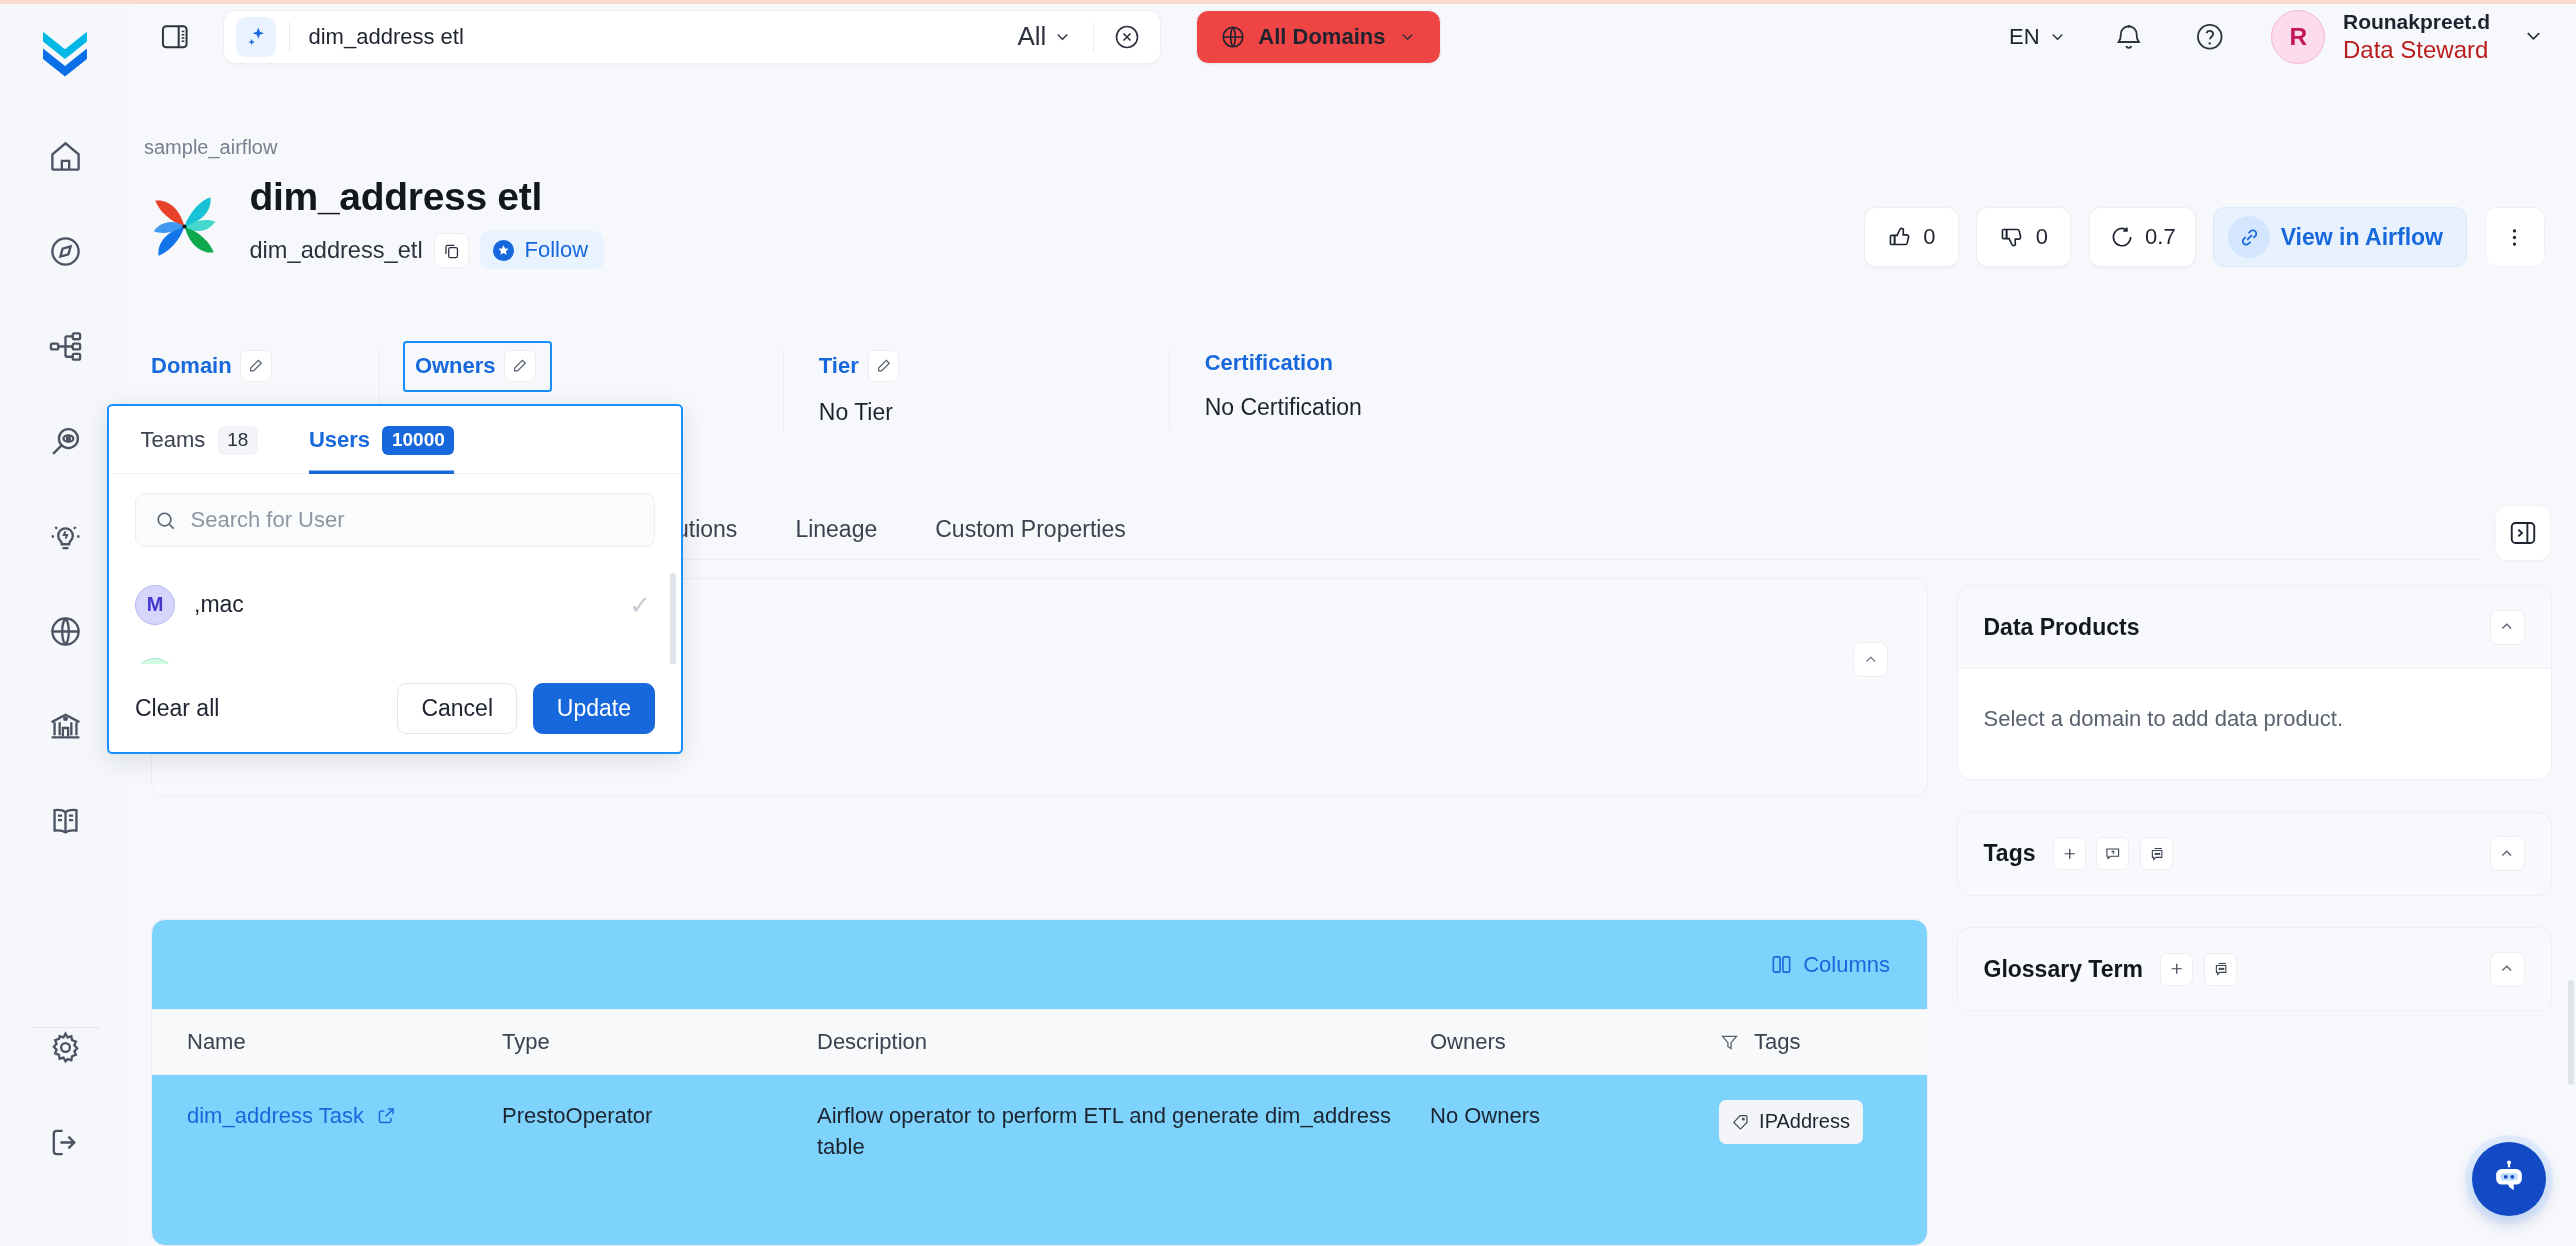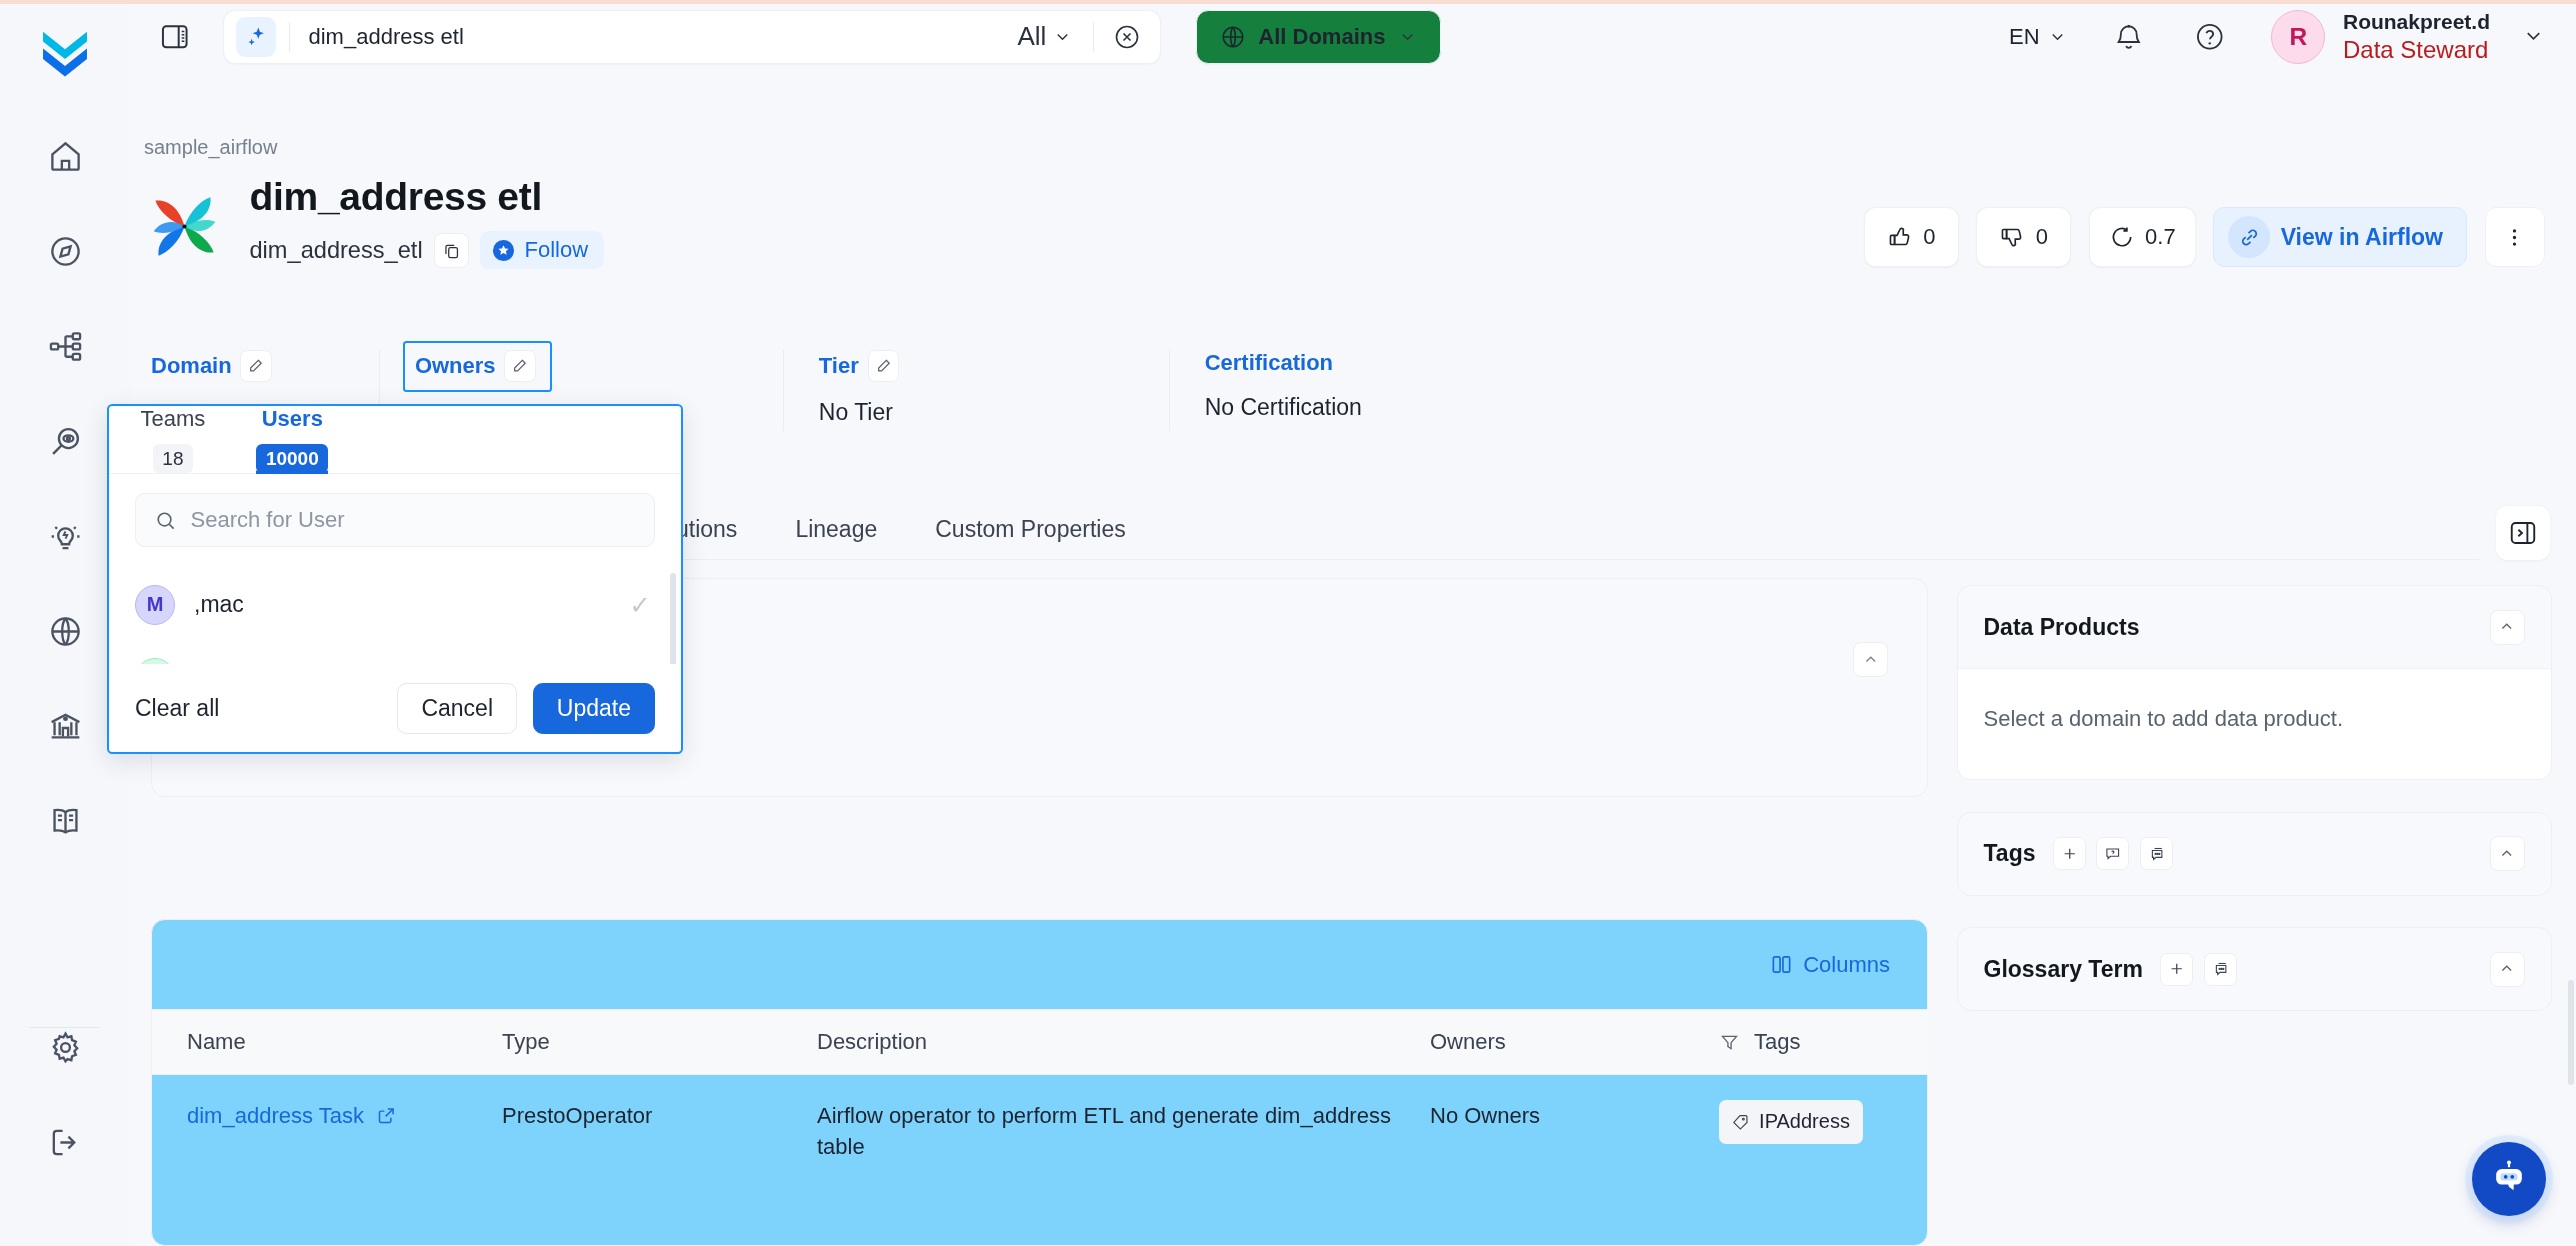--- a/index.html
+++ b/index.html
@@ -55,21 +55,21 @@
     flex: 1; border: none; outline: none; background: transparent;
     font-family: "Liberation Sans", sans-serif; font-size: 22px; color: #1f2430;
     padding-left: 19px;
   }
   .sb-all { display: flex; align-items: center; gap: 7px; font-size: 26px; color: #2b313d; cursor: pointer; padding-right: 1.8px; }
   .sb-sep2 { width: 0.9px; height: 30px; background: #e8ebf1; margin: 0 19px; }
   .sb-clear { margin-right: 19px; cursor: pointer; display: flex; align-items: center; }
 
   .domain-pill {
     margin-left: 35px; height: 54px; padding: 0 23px;
-    background: #15803d; border: 0.9px solid #edeff4; border-radius: 12.3px;
+    background: #ef4444; border: 0.9px solid #edeff4; border-radius: 12.3px;
     display: flex; align-items: center; gap: 12.3px; cursor: pointer;
     box-shadow: 0 0.9px 1.8px rgba(20,25,40,.03);
   }
   .domain-pill .lbl { font-size: 22px; font-weight: bold; color: #1d232f; }
 
   .header-right { margin-left: auto; display: flex; align-items: center; gap: 0; padding-right: 31.5px; }
   .hr-item { display: flex; align-items: center; cursor: pointer; }
   .lang { gap: 8.8px; font-size: 22px; color: #1d232f; margin-right: 46px; }
   .bell { margin-right: 49px; }
   .help { margin-right: 46px; }
@@ -205,21 +205,21 @@
 
   
   .dd {
     position: absolute; left: 107px; top: 404px; width: 576px; height: 350px;
     background: #fff; border: 2.6px solid #1890ff; border-radius: 5.3px;
     box-shadow: 0 7px 26px rgba(20,30,60,.12);
     z-index: 40; display: flex; flex-direction: column;
   }
   .dd-tabs { height: 68px; display: flex; align-items: center; padding: 0 31.5px; gap: 51px; border-bottom: 0.9px solid #eef0f5; }
   .dd-tab { display: flex; align-items: center; gap: 12.3px; font-size: 22px; color: #3b4250; cursor: pointer;
-    height: 68px; align-self: stretch; flex-direction: column; }
+    height: 68px; align-self: stretch; }
   .dd-tab .badge { font-size: 19px; background: #f3f4f7; color: #2b313d; border-radius: 6.1px; padding: 3.5px 9.6px; }
   .dd-tab.active { color: #1668dc; font-weight: bold; box-shadow: inset 0 -3.5px 0 0 #1668dc; }
   .dd-tab.active .badge { background: #1668dc; color: #fff; font-weight: bold; }
   .dd-searchwrap { padding: 19px 26px 8.8px; }
   .dd-search {
     height: 54px; background: #fafbfc; border: 0.9px solid #eceef3; border-radius: 9.6px;
     display: flex; align-items: center; padding: 0 17.5px; gap: 14px;
   }
   .dd-search input {
     border: none; outline: none; background: transparent; flex: 1;

